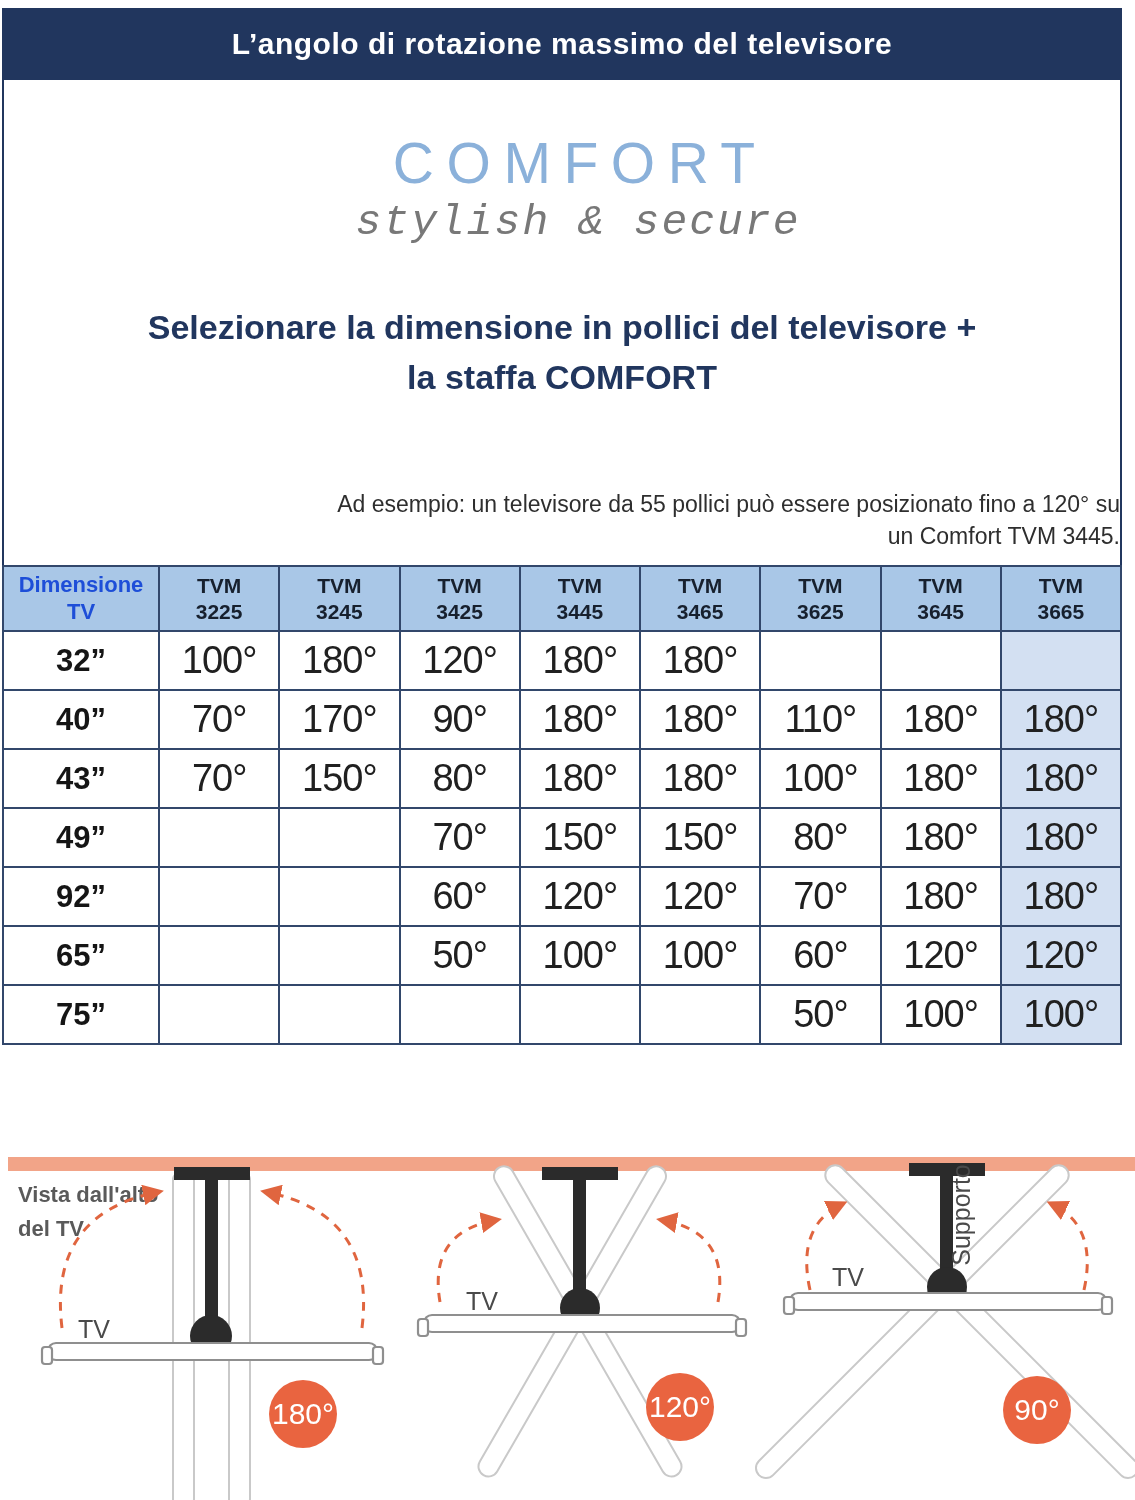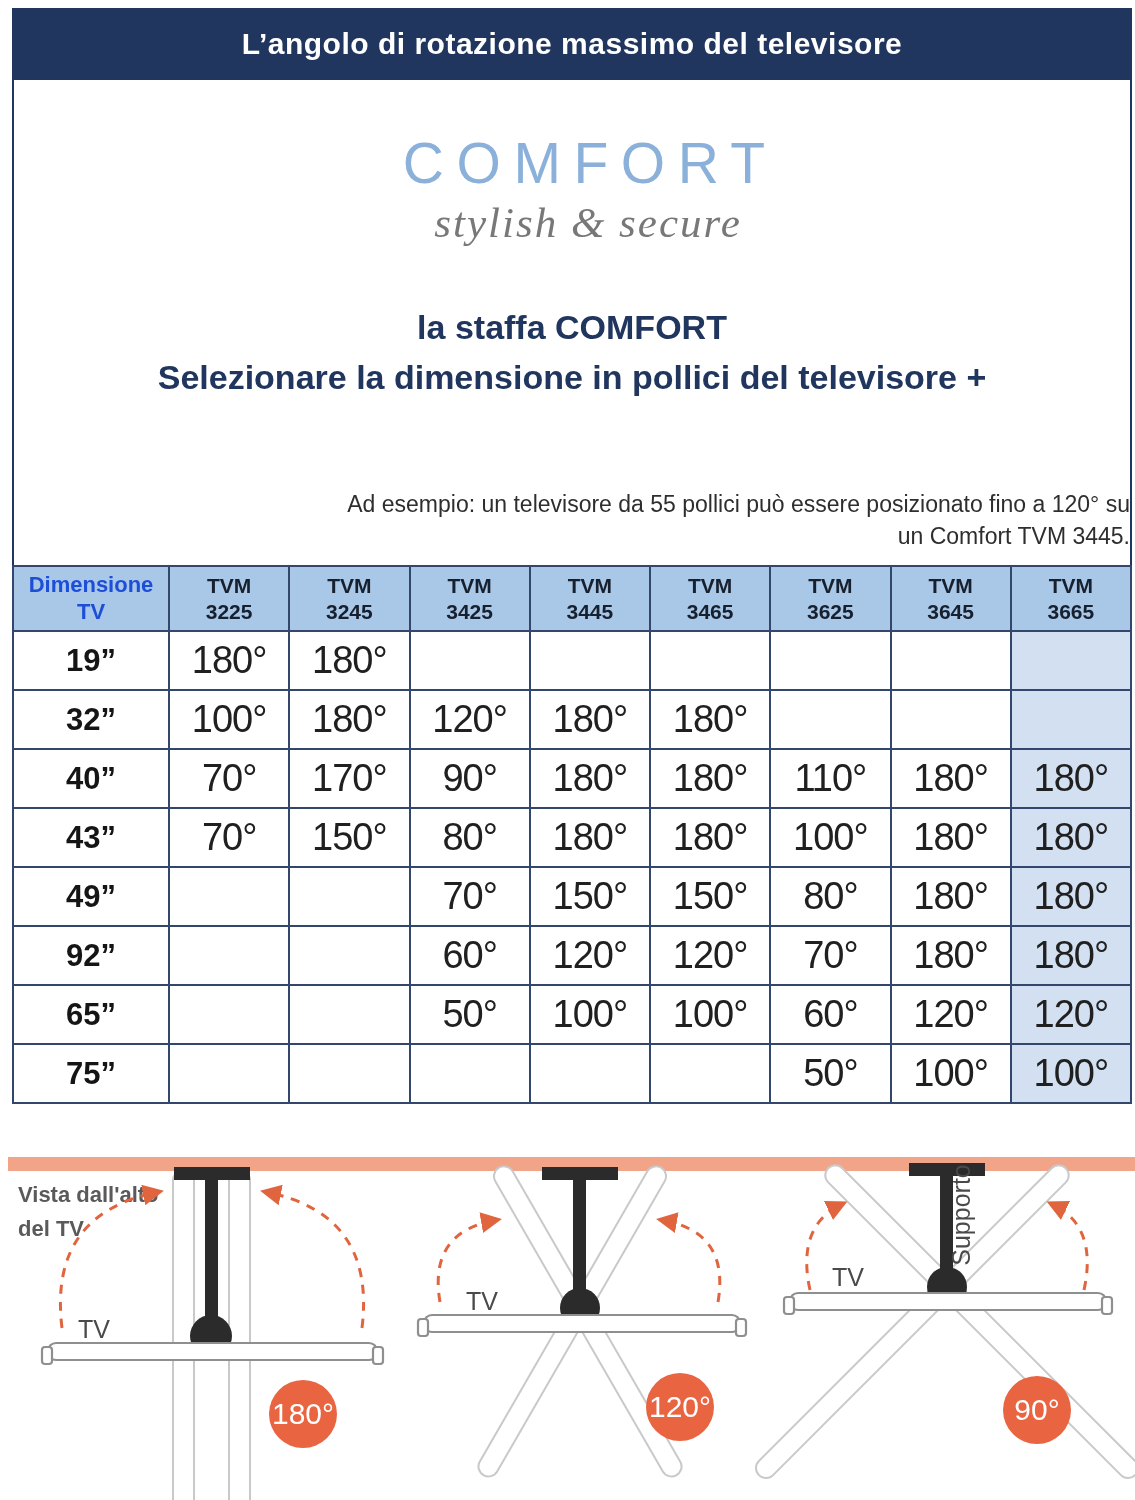--- a/index.html
+++ b/index.html
@@ -3,29 +3,29 @@
 <meta charset="utf-8">
 <style>
   :root{
     --navy:#21365e; --header-blue:#a9c7e7; --highlight:#d3e0f2; --table-border:#32476b;
     --orange:#e96440; --salmon:#f2a488; --logo-blue:#8bb1da; --arrow:#e0653f; --gray-text:#5a5a5a;
   }
   *{margin:0;padding:0;box-sizing:border-box;}
   body{background:#fff;font-family:"Liberation Sans",sans-serif;}
   .canvas{position:relative;width:1135px;height:1500px;background:#fff;overflow:hidden;}
 
-  .sheet{position:absolute;left:12px;top:8px;width:1120px;height:860px;border:2px solid var(--navy);background:#fff;}
+  .sheet{position:absolute;left:2px;top:8px;width:1120px;height:860px;border:2px solid var(--navy);background:#fff;}
 
   .title-bar{position:absolute;left:-2px;top:-2px;width:1120px;height:72px;background:var(--navy);
     display:flex;align-items:center;justify-content:center;}
   .title-bar .t{color:#fff;font-size:30px;font-weight:bold;letter-spacing:.5px;}
 
   .logo{position:absolute;left:0;top:120px;width:100%;text-align:center;}
   .logo .brand{font-size:57px;color:var(--logo-blue);letter-spacing:.22em;text-indent:.22em;font-weight:normal;margin-left:24px;}
-  .logo .tagline{margin-top:2px;font-family:Liberation Serif, serif;font-style:italic;font-size:43px;color:#787878;letter-spacing:2px;padding-left:32px;}
+  .logo .tagline{margin-top:2px;font-family:Liberation Mono, monospace;font-style:italic;font-size:43px;color:#787878;letter-spacing:2px;padding-left:32px;}
 
   .heading{position:absolute;left:0;top:292px;width:100%;text-align:center;color:var(--navy);
     font-size:34px;font-weight:bold;line-height:50px;}
   .example{position:absolute;left:0;top:478px;width:100%;text-align:right;color:#2e2e2e;
     font-size:23px;line-height:32px;}
 
   table.spec{position:absolute;left:-2px;right:-2px;top:555px;bottom:-2px;width:1120px;
     border-collapse:collapse;table-layout:fixed;}
   table.spec th,table.spec td{border:2px solid var(--table-border);text-align:center;vertical-align:middle;padding:0;}
   table.spec thead tr{height:65px;}
@@ -60,22 +60,22 @@
     <div class="title-bar">
       <div class="t">L’angolo di rotazione massimo del televisore</div>
     </div>
 
     <div class="logo">
       <div class="brand">COMFORT</div>
       <div class="tagline">stylish &amp; secure</div>
     </div>
 
     <div class="heading">
+      <div>Selezionare la dimensione in pollici del televisore +</div>
       <div>la staffa COMFORT</div>
-      <div>Selezionare la dimensione in pollici del televisore +</div>
     </div>
 
     <div class="example">
       <div>Ad esempio: un televisore da 55 pollici può essere posizionato fino a 120° su</div>
       <div>un Comfort TVM 3445.</div>
     </div>
 
     <table class="spec">
       <thead>
         <tr id="thead-row">
@@ -93,31 +93,20 @@
 3465</th>
             <th class="col-h">TVM
 3625</th>
             <th class="col-h">TVM
 3645</th>
             <th class="col-h">TVM
 3665</th>
           </tr>
       </thead>
       <tbody id="tbody">
-          <tr>
-            <th class="size">19”</th>
-            <td class="val">180°</td>
-            <td class="val">180°</td>
-            <td class="val"></td>
-            <td class="val"></td>
-            <td class="val"></td>
-            <td class="val"></td>
-            <td class="val"></td>
-            <td class="val hl"></td>
-          </tr>
           <tr>
             <th class="size">32”</th>
             <td class="val">100°</td>
             <td class="val">180°</td>
             <td class="val">120°</td>
             <td class="val">180°</td>
             <td class="val">180°</td>
             <td class="val"></td>
             <td class="val"></td>
             <td class="val hl"></td>

